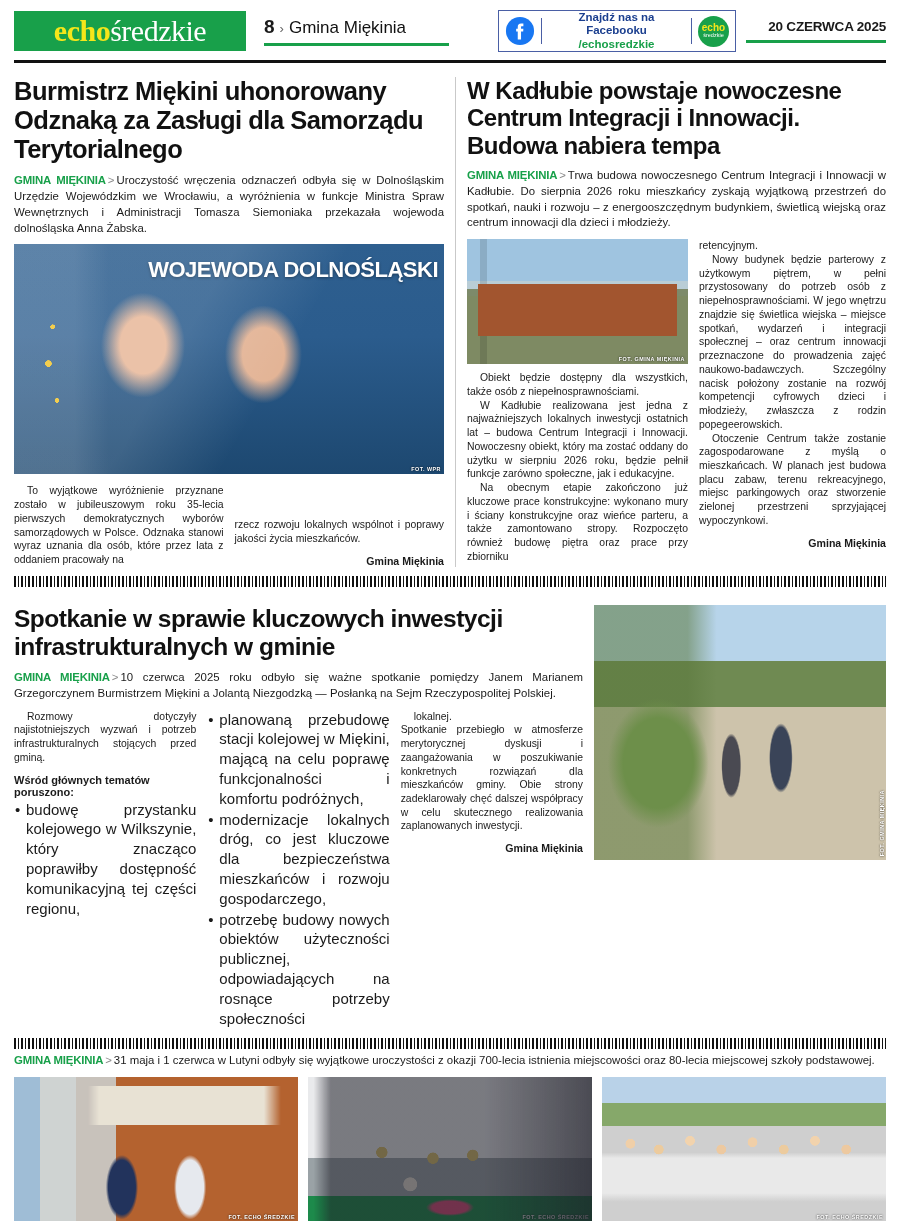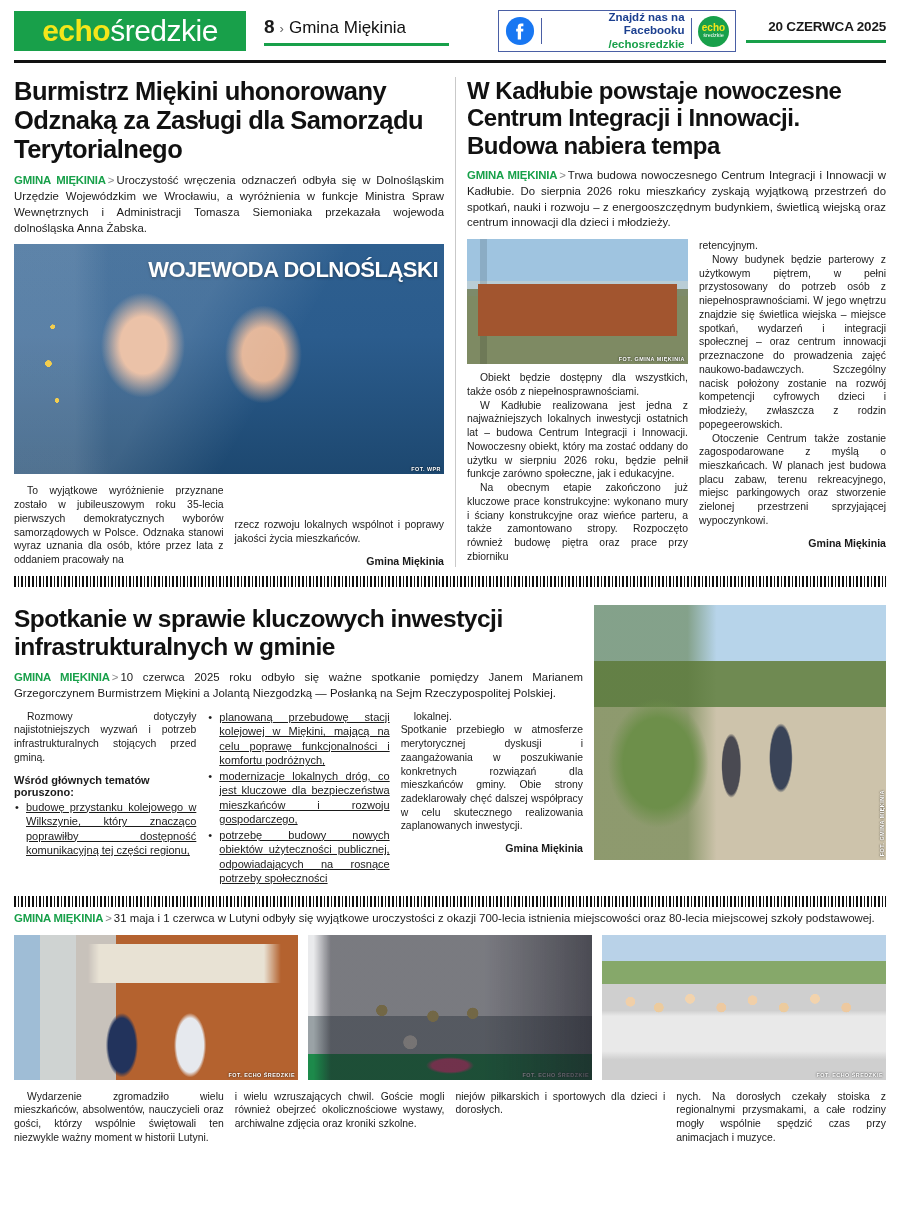--- a/index.html
+++ b/index.html
@@ -22,21 +22,21 @@
     height: 46px; gap: 0;
   }
   .logo-box {
     background: #18a04a;
     width: 232px; height: 40px;
     display: flex; align-items: center; justify-content: center;
     flex: 0 0 232px;
   }
   .logo-text {
     font-size: 30px; font-weight: bold; letter-spacing: -0.5px;
-    line-height: 1; font-family: Liberation Sans, sans-serif;
+    line-height: 1; font-family: Liberation Serif, serif;
   }
   .logo-echo { color: #f5e61a; }
   .logo-sredzkie { color: #ffffff; font-weight: 500; }
 
   .breadcrumb-wrap {
     flex: 1 1 auto; display: flex; flex-direction: column; justify-content: center;
     padding-left: 18px; height: 46px;
   }
   .breadcrumb {
     display: flex; align-items: baseline; gap: 5px;
@@ -48,21 +48,21 @@
   .bc-rule { height: 3px; background: #18a04a; width: 100%; max-width: 185px; }
 
   .fb-box {
     flex: 0 0 238px; width: 238px; height: 42px;
     border: 1.5px solid #4a5fa5;
     display: flex; align-items: center; padding: 0 6px; gap: 6px;
     background: #fff;
   }
   .fb-icon { width: 30px; height: 30px; flex: 0 0 30px; }
   .fb-divider { width: 1.5px; height: 26px; background: #4a5fa5; }
-  .fb-text { flex: 1 1 auto; text-align: right; line-height: 1.15; }
+  .fb-text { flex: 1 1 auto; text-align: center; line-height: 1.15; }
   .fb-line1 { color: #1b3f8f; font-weight: bold; font-size: 11.5px; }
   .fb-line2 { color: #18a04a; font-weight: bold; font-size: 11.5px; }
   .fb-badge {
     width: 31px; height: 31px; border-radius: 50%;
     background: #18a04a; color: #f5e61a;
     display: flex; flex-direction: column; align-items: center; justify-content: center;
     line-height: 1; flex: 0 0 31px;
   }
   .fb-badge b { font-size: 10px; }
   .fb-badge span { font-size: 5.5px; color: #fff; }
@@ -93,22 +93,22 @@
   p.body {
     font-size: 10.4px; line-height: 1.32; text-align: justify;
     margin: 0 0 0 0; text-indent: 13px; color: #1a1a1a;
     hyphens: auto;
   }
   p.body.noind { text-indent: 0; }
   .sig { font-size: 10.6px; font-weight: bold; text-align: right; margin-top: 9px; }
   .sub-h { font-size: 11px; font-weight: bold; margin: 9px 0 2px 0; }
   ul.bullets { margin: 0; padding: 0 0 0 12px; list-style: none; }
   ul.bullets li {
-    font-size: 11px; line-height: 1.32; text-align: justify;
-    position: relative; margin-bottom: 1px; text-decoration: underline;
+    font-size: 15px; line-height: 1.32; text-align: justify;
+    position: relative; margin-bottom: 1px;
   }
   ul.bullets li:before {
     content: "•"; position: absolute; left: -11px; top: 0;
   }
 
   
   .photo { position: relative; overflow: hidden; background: #bbb; }
   .cred {
     position: absolute; right: 3px; bottom: 2px;
     font-size: 5.4px; color: #fff; letter-spacing: 0.5px;

